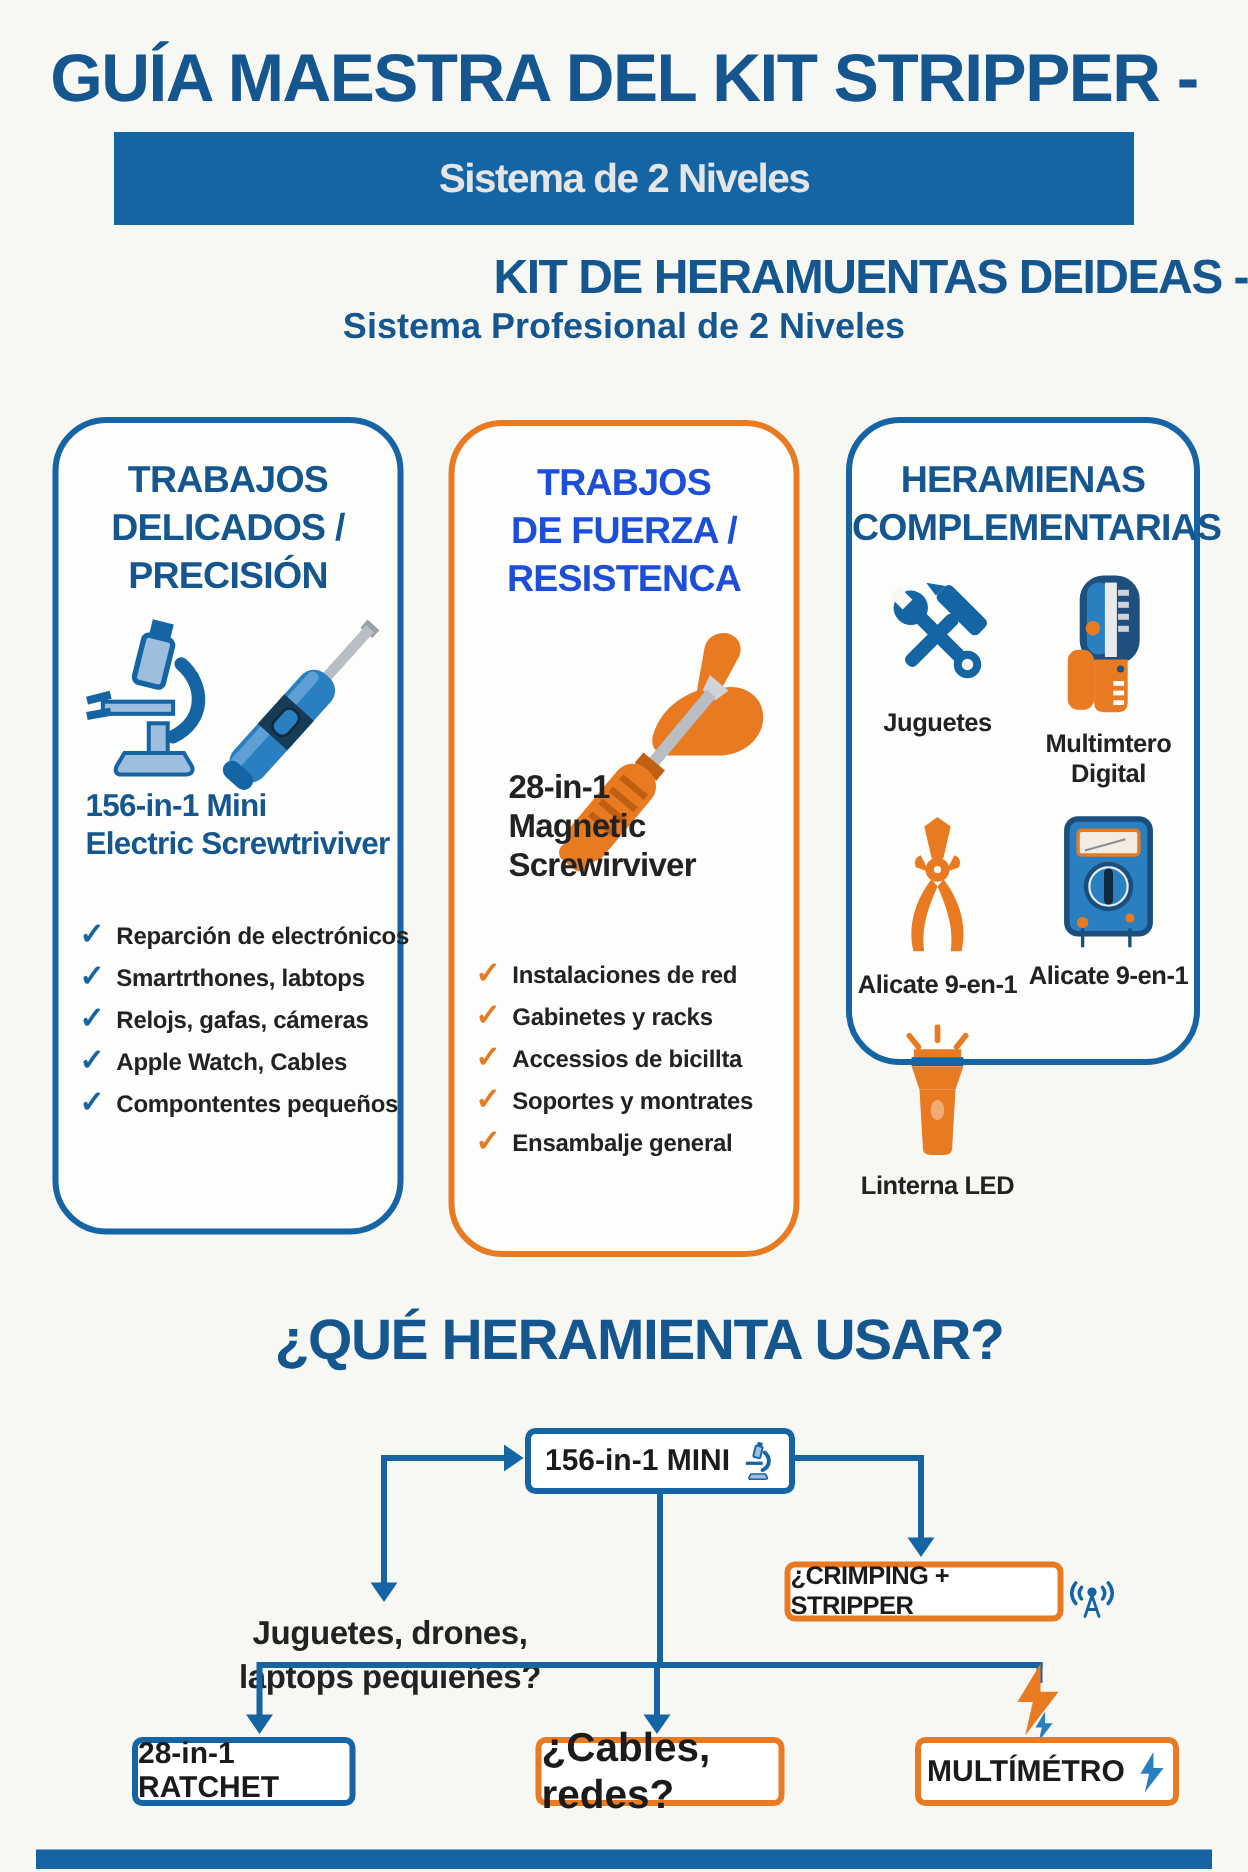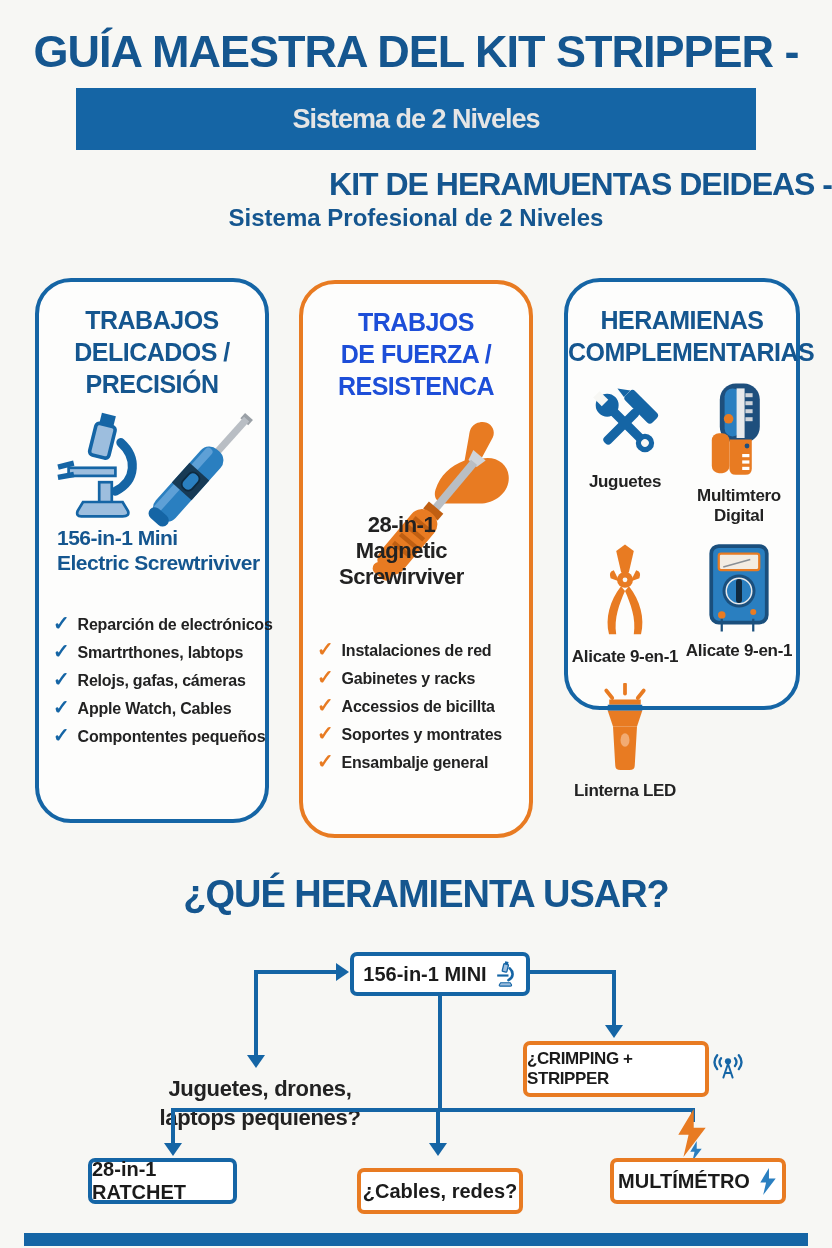--- a/index.html
+++ b/index.html
@@ -30,21 +30,21 @@
     line-height:1.28; letter-spacing:-0.5px; white-space:pre-line; }
   .card-title.blue-t { color:#15568f; }
   .card-title.orange-t { color:#1d4ed8; }
 
   .icon-area1 { position:relative; height:110px; margin-top:10px; }
   .icon-area2 { position:relative; height:182px; margin-top:8px; }
 
   .tool-label { margin:6px 0 0 18px; font-size:21px; font-weight:700; line-height:1.18;
     letter-spacing:-0.5px; white-space:pre-line; }
   .tool-label.blue-t { color:#15568f; }
-  .tool-label.dark-t { color:#222; position:absolute; left:18px; bottom:2px; font-size:22px;text-align:center; }
+  .tool-label.dark-t { color:#222; position:absolute; left:18px; bottom:2px; font-size:22px; }
 
   .checklist { list-style:none; margin-top:34px; padding-left:14px; }
   .card2 .checklist { margin-top:44px; }
   .checklist li { display:flex; align-items:baseline; font-size:16px; font-weight:700;
     color:#222; line-height:26px; letter-spacing:-0.2px; white-space:nowrap; }
   .chk { font-size:20px; font-weight:700; margin-right:8px; }
   .chk.blue-t { color:#1565a5; }
   .chk.orange-t { color:#e87b22; }
 
   .tool-grid { display:grid; grid-template-columns:1fr 1fr; margin-top:14px; row-gap:16px; }
@@ -322,21 +322,21 @@
     <div class="hline" style="left:246px;top:115px;width:82px;"></div>
     <div class="arr-right" style="left:326px;top:108px;"></div>
     <div class="vline" style="left:244px;top:115px;height:86px;"></div>
     <div class="arr-down" style="left:237px;top:200px;"></div>
     <div class="flow-q" style="left:105px;top:220px;width:290px;">Juguetes, drones,
 laptops pequieñes?</div>
 
     <div class="hline" style="left:520px;top:115px;width:86px;"></div>
     <div class="vline" style="left:602px;top:115px;height:56px;"></div>
     <div class="arr-down" style="left:595px;top:170px;"></div>
-    <div class="fbox orange-b" style="left:513px;top:186px;width:186px;height:56px;font-size:17px;letter-spacing:-0.4px;">
+    <div class="fbox orange-b" style="left:513px;top:186px;width:186px;height:40px;font-size:17px;letter-spacing:-0.4px;">
       <span>¿CRIMPING + STRIPPER</span>
     </div>
     <span style="position:absolute;left:701px;top:196px;">
       <svg width="34" height="30" viewBox="0 0 44 36" fill="none" stroke="#1565a5" stroke-width="3" stroke-linecap="round">
         <path d="M8 4 Q1 13 8 22"></path>
         <path d="M13 8 Q9 13 13 18"></path>
         <path d="M36 4 Q43 13 36 22"></path>
         <path d="M31 8 Q35 13 31 18"></path>
         <circle cx="22" cy="12" r="4" fill="#1565a5" stroke="none"></circle>
         <path d="M22 15 L16 33 M22 15 L28 33 M18 27 L26 27" stroke-width="2.5"></path>
@@ -358,21 +358,21 @@
     </span>
     <span style="position:absolute;left:678px;top:286px;">
       <svg width="16" height="20" viewBox="0 0 40 56">
           <polygon points="22,0 4,30 16,30 10,56 36,22 22,22" fill="#2a7fc0"></polygon>
         </svg>
     </span>
 
     <div class="fbox blue-b" style="left:78px;top:303px;width:149px;height:46px;font-size:20px;">
       <span>28-in-1 RATCHET</span>
     </div>
-    <div class="fbox orange-b" style="left:347px;top:313px;width:166px;height:46px;font-size:20px;">
+    <div class="fbox orange-b" style="left:347px;top:303px;width:166px;height:46px;font-size:27px;">
       <span>¿Cables, redes?</span>
     </div>
     <div class="fbox orange-b" style="left:600px;top:303px;width:176px;height:46px;font-size:20px;gap:8px;">
       <span>MULTÍMÉTRO</span>
       <span>
         <svg width="20" height="27" viewBox="0 0 40 56">
             <polygon points="22,0 4,30 16,30 10,56 36,22 22,22" fill="#2a7fc0"></polygon>
           </svg>
       </span>
     </div>

